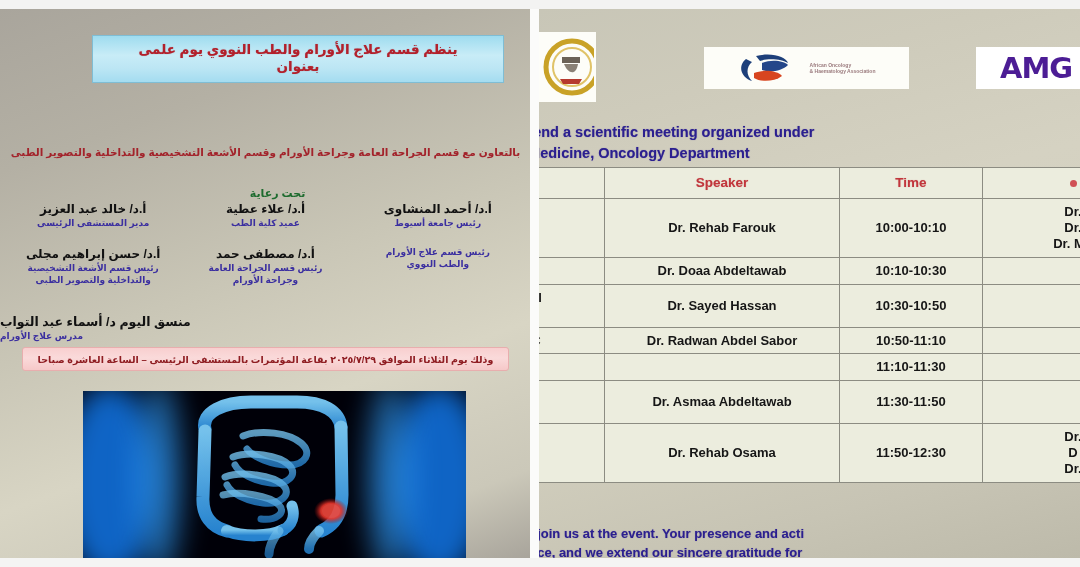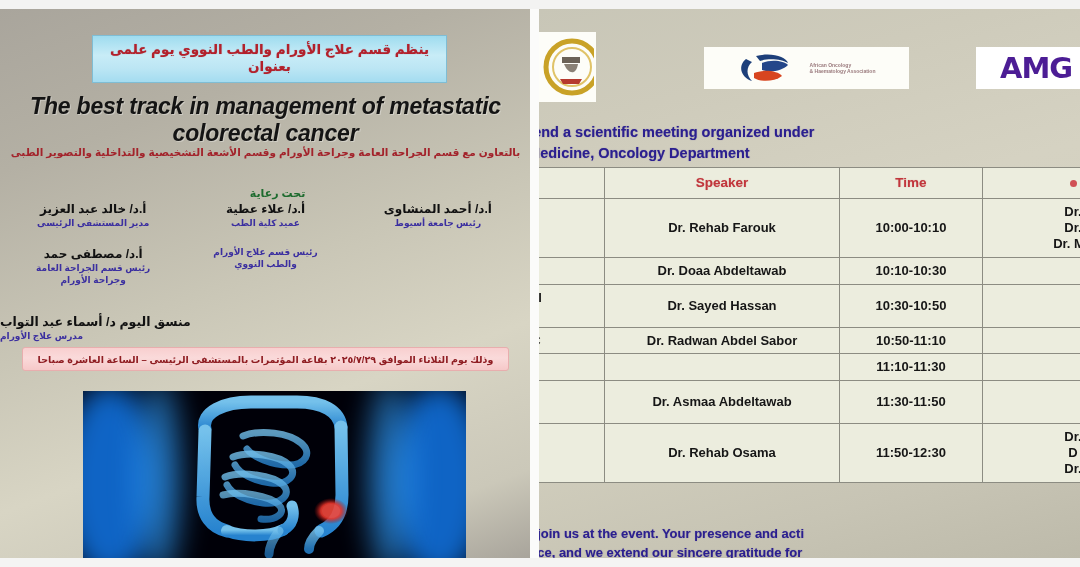--- a/index.html
+++ b/index.html
@@ -30,21 +30,21 @@
 
   
   .poster-left{
     position:absolute;left:0;top:9px;width:531px;height:549px;
     background:linear-gradient(160deg,#a9a59c 0%,#b4b0a4 22%,#c9c6b6 48%,#d8d5c4 68%,#cbc8b9 88%,#a8a49b 100%);
     overflow:hidden;
   }
   .pl-inner{position:relative;width:100%;height:100%;}
 
   .blue-box{
-    position:absolute;left:92px;top:26px;width:355px;height:48px;
+    position:absolute;left:92px;top:26px;width:412px;height:48px;
     background:linear-gradient(180deg,#9fdcef 0%,#c8ecf7 42%,#bce6f4 70%,#a4dcf0 100%);
     border:1px solid #7fbdd4;
     display:flex;flex-direction:column;align-items:center;justify-content:center;
     box-sizing:border-box;
   }
   .blue-box .ln{
     color:#b3202b;font-weight:bold;font-size:13.5px;line-height:1.25;
     direction:rtl;text-align:center;white-space:nowrap;
     text-shadow:0 0 1px rgba(140,20,28,.4);
   }
@@ -198,41 +198,42 @@
   <div class="bottom-band"></div>
 
   <div class="poster-left">
     <div class="pl-inner">
 
       <div class="blue-box">
         <div class="ln">ينظم قسم علاج الأورام والطب النووي يوم علمى</div>
         <div class="ln">بعنوان</div>
       </div>
 
-      <div class="eng-title">
-        <div>The best track in management of  metastatic</div>
-        <div>colorectal cancer</div>
-      </div>
 
       <div class="ar-sub">بالتعاون مع قسم الجراحة العامة وجراحة الأورام وقسم الأشعة التشخيصية والتداخلية والتصوير الطبى</div>
 
       <div class="patron">تحت رعاية</div>
 
       <div class="names-grid">
         <div class="person">
           <div class="p-name">أ.د/ خالد عبد العزيز</div>
           <div class="p-role">مدير المستشفى الرئيسى</div>
         </div>
         <div class="person">
           <div class="p-name">أ.د/ علاء عطية</div>
           <div class="p-role">عميد كلية الطب</div>
         </div>
         <div class="person">
           <div class="p-name">أ.د/ أحمد المنشاوى</div>
           <div class="p-role">رئيس جامعة أسيوط</div>
+        </div>
+        <div class="person">
+          <div class="p-name">أ.د/ حسن إبراهيم مجلى</div>
+          <div class="p-role" style="white-space:pre-line;">رئيس قسم الأشعة التشخيصية
+والتداخلية والتصوير الطبى</div>
         </div>
         <div class="person">
           <div class="p-name">أ.د/ مصطفى حمد</div>
           <div class="p-role" style="white-space:pre-line;">رئيس قسم الجراحة العامة
 وجراحة الأورام</div>
         </div>
         <div class="person">
           <div class="p-role" style="white-space:pre-line;">رئيس قسم علاج الأورام
 والطب النووي</div>
         </div>

